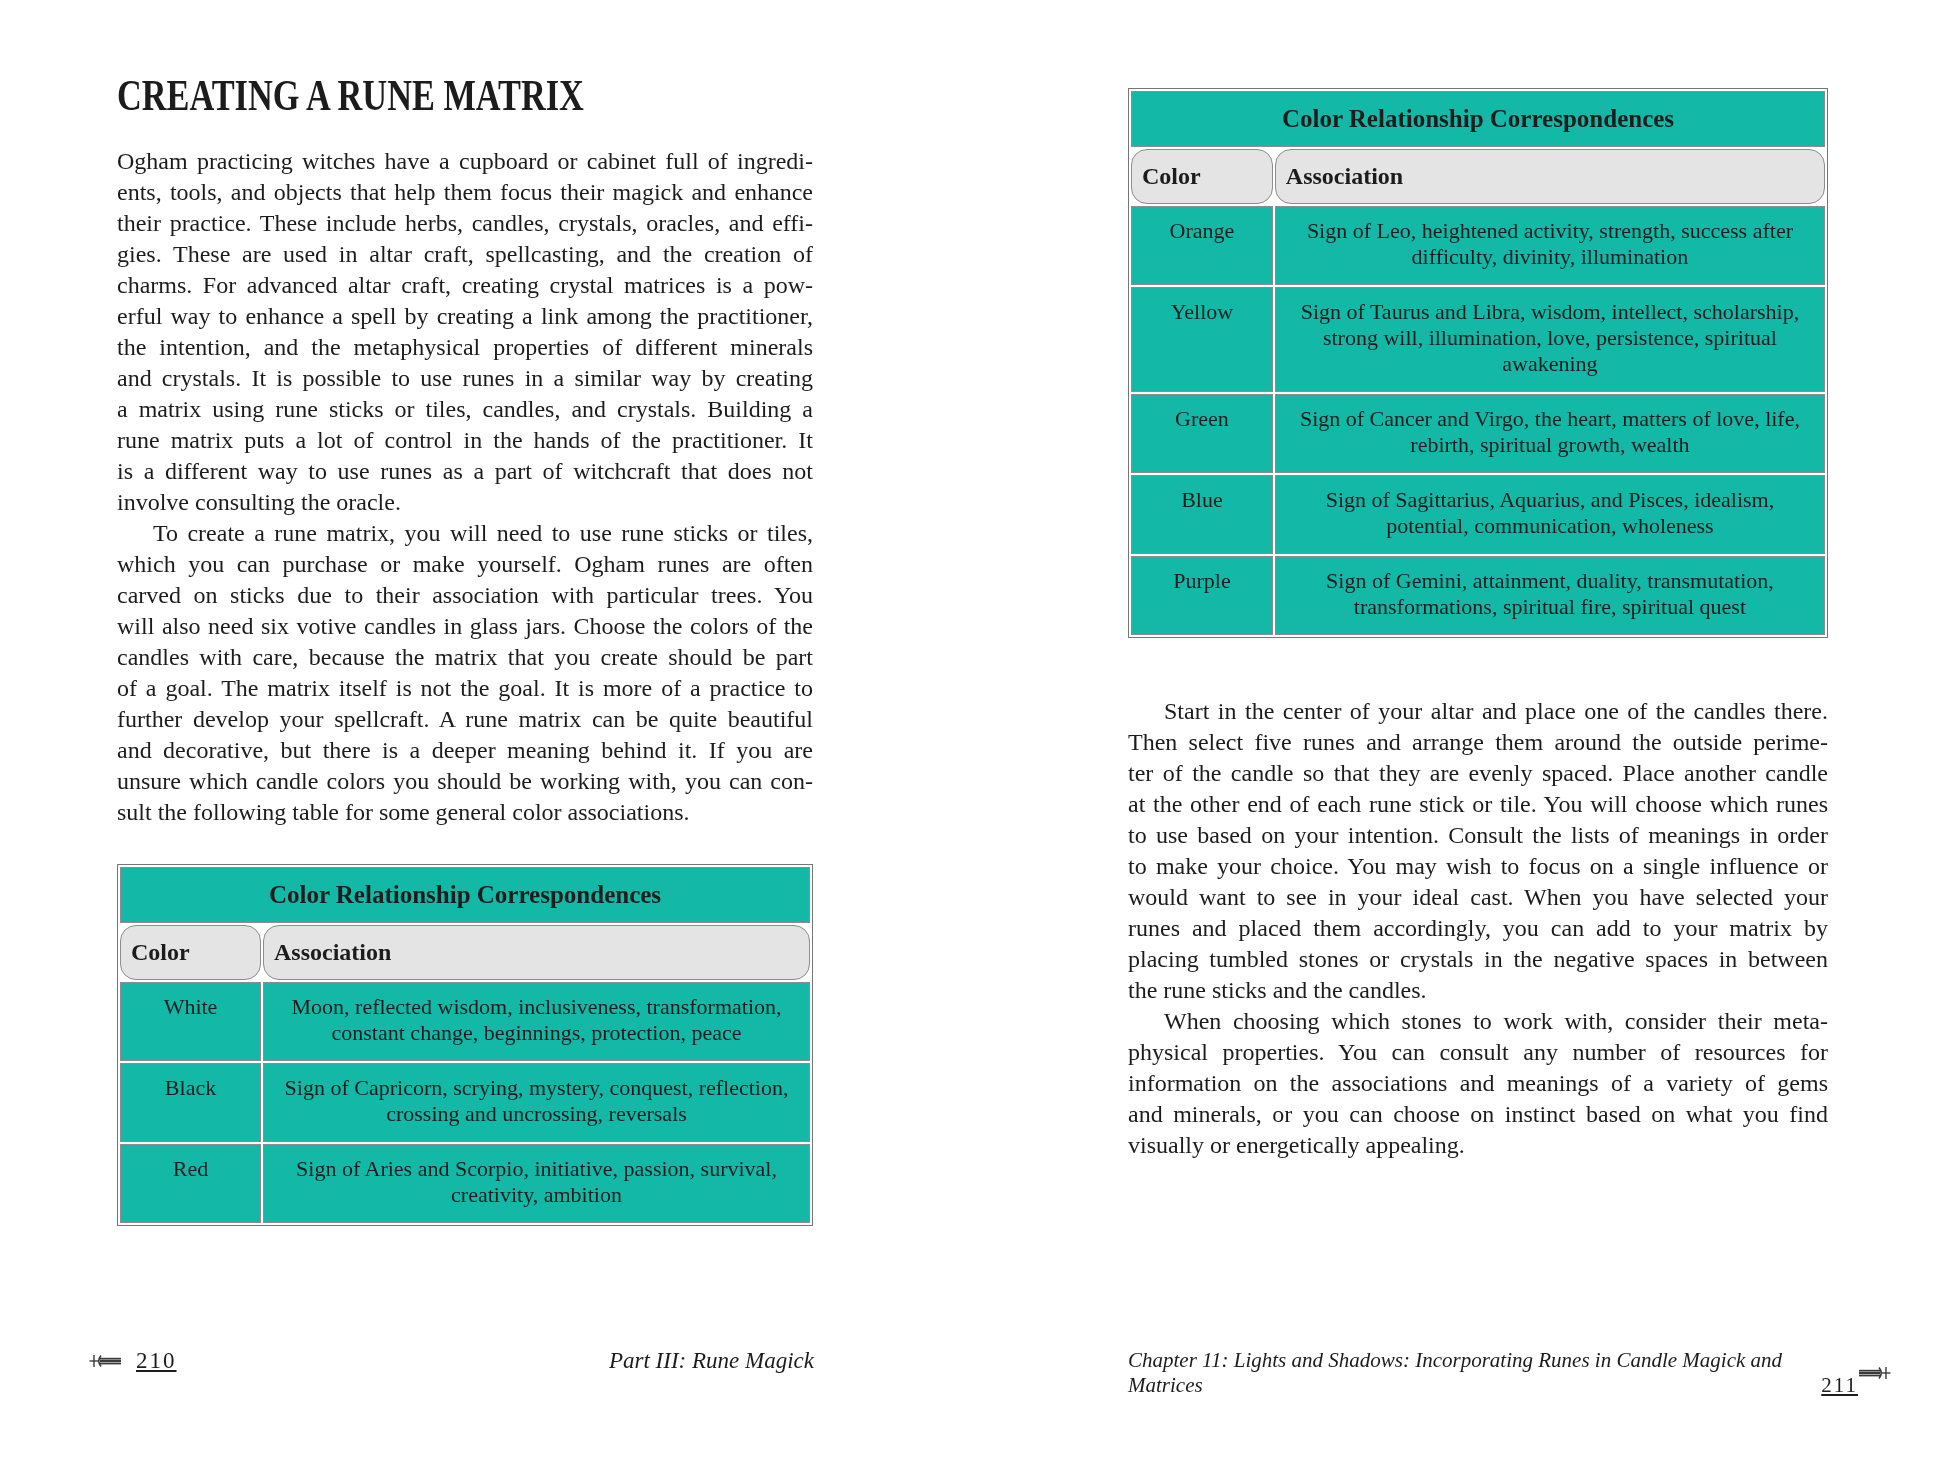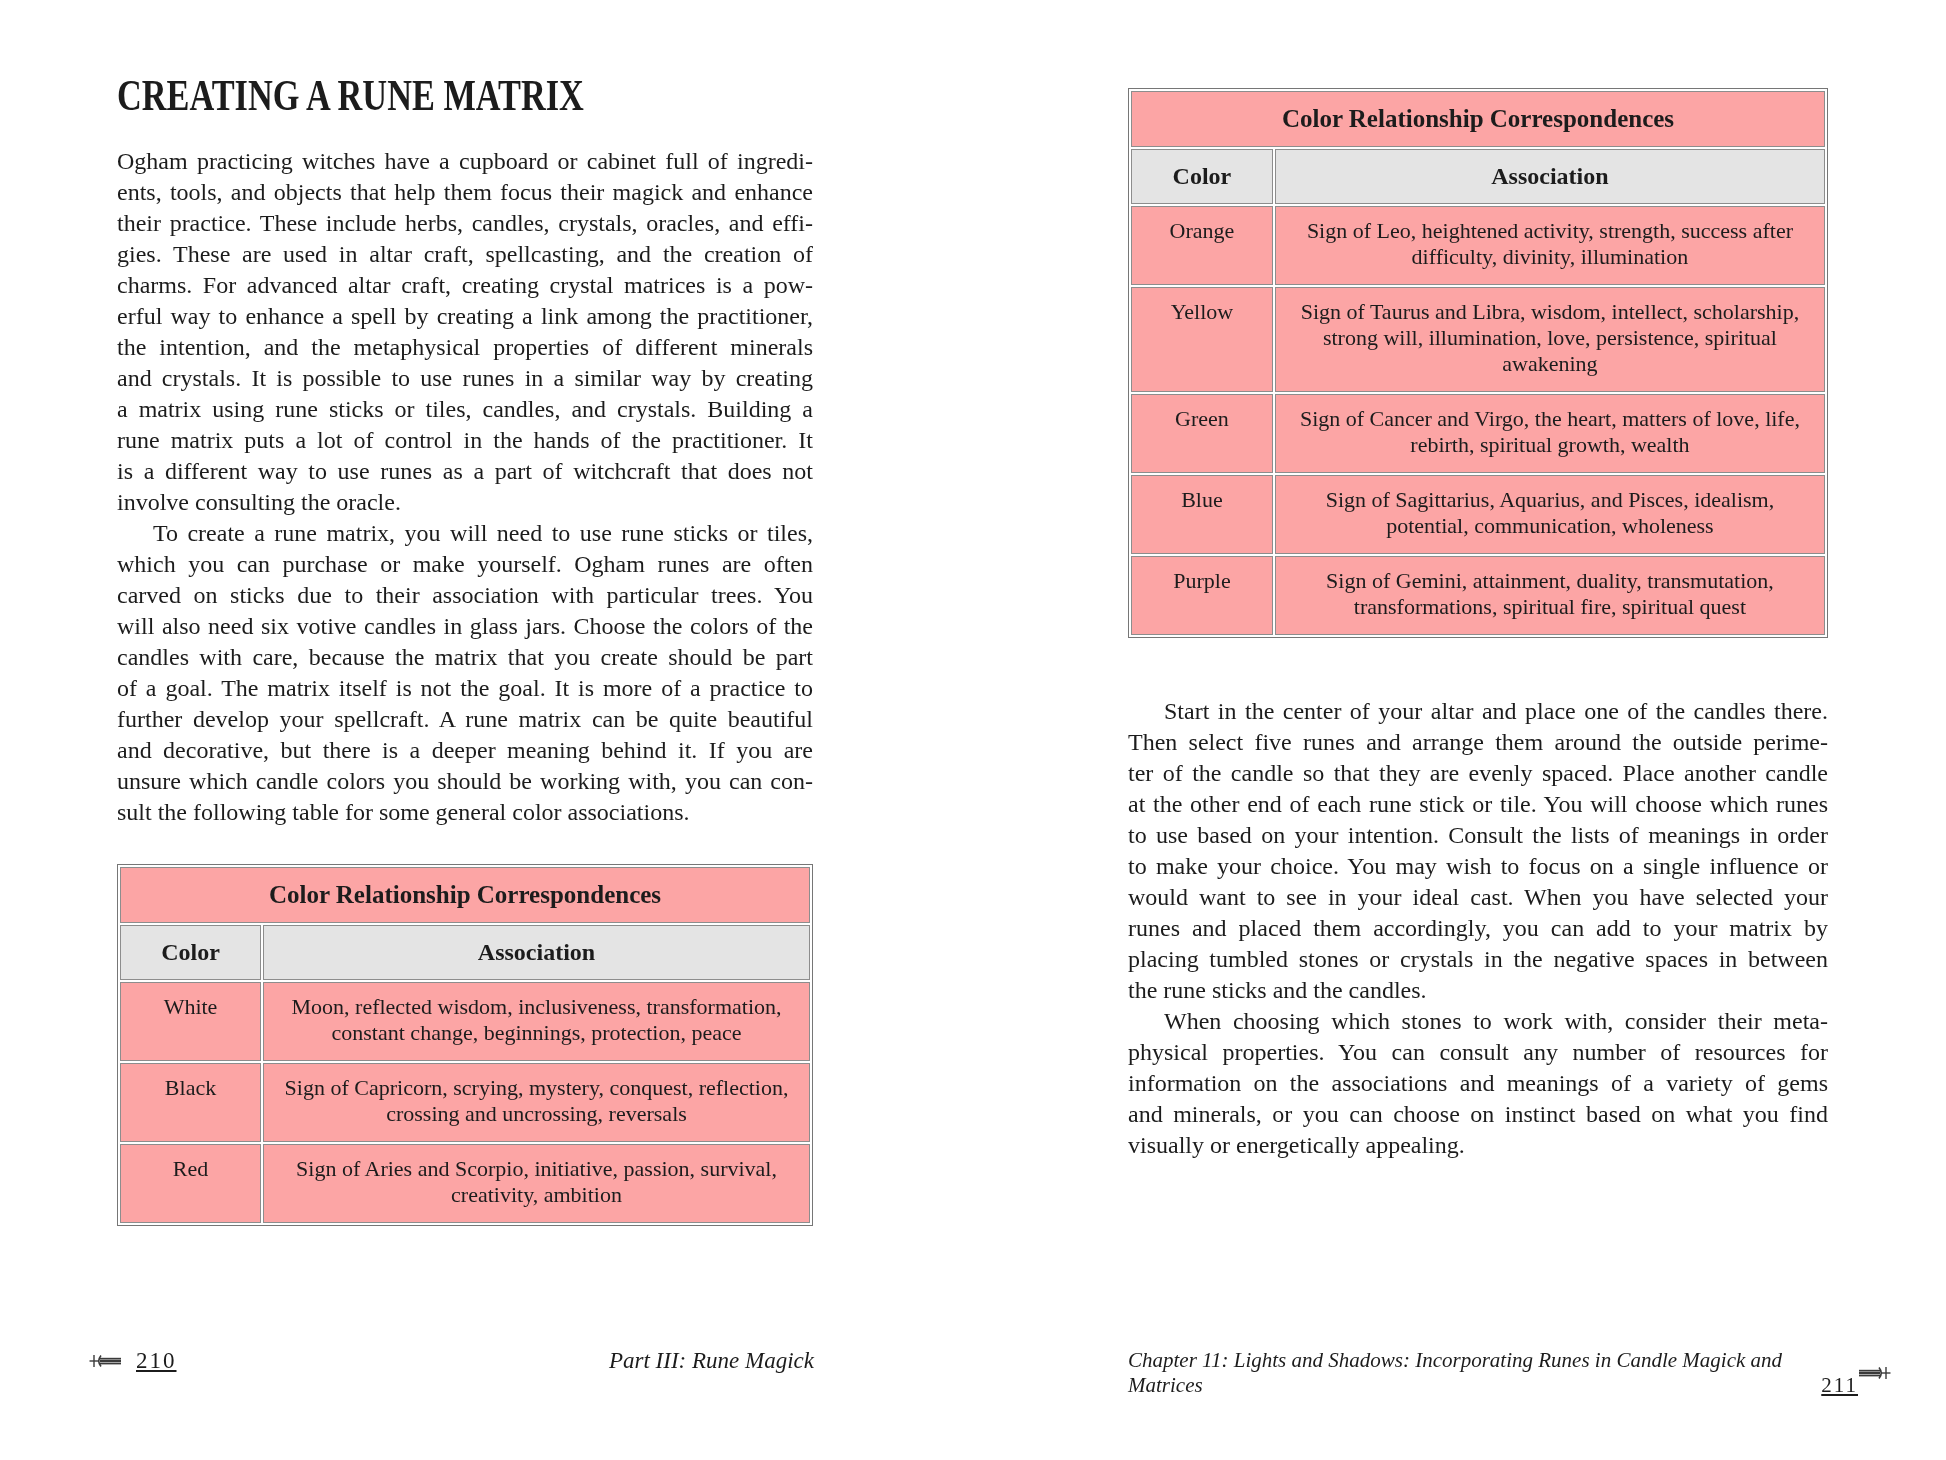--- a/index.html
+++ b/index.html
@@ -20,27 +20,28 @@
   .pline{text-align:justify;text-align-last:justify;white-space:normal;}
   .pline.last{text-align-last:left;}
   .pline.indent{padding-left:36px;}
 
   table.corr-table{
     width:100%;border-collapse:separate;border-spacing:2px;
     border:1px solid #767676;background:#ffffff;
     margin-top:36px;
   }
   #col-right table.corr-table{margin-top:0;}
-  .corr-table td,.corr-table th{border:1px solid #8d8d8d;background:#fca5a5;}
+  .corr-table td,.corr-table th{border:1px solid #8d8d8d;background:#14b8a6;}
   .corr-table .title-cell{
     font-weight:700;font-size:25px;text-align:center;padding:14px 10px;
   }
   .corr-table th{
-    background:#e4e4e4;font-weight:700;font-size:24px;text-align:center;
+    background:#e4e4e4;font-weight:700;font-size:24px;text-align:left;
     padding:13px 10px;
+    border-radius:16px;
   }
   .corr-table td{
     font-size:22px;line-height:26px;text-align:center;vertical-align:top;
     padding:11px 14px 14px 14px;
   }
   .corr-table td.color-cell{width:20.5%;margin-left:8px;}
 
   .body-after-table{margin-top:58px;}
 
   .footer{position:absolute;top:1348px;display:flex;align-items:center;font-size:23px;}

